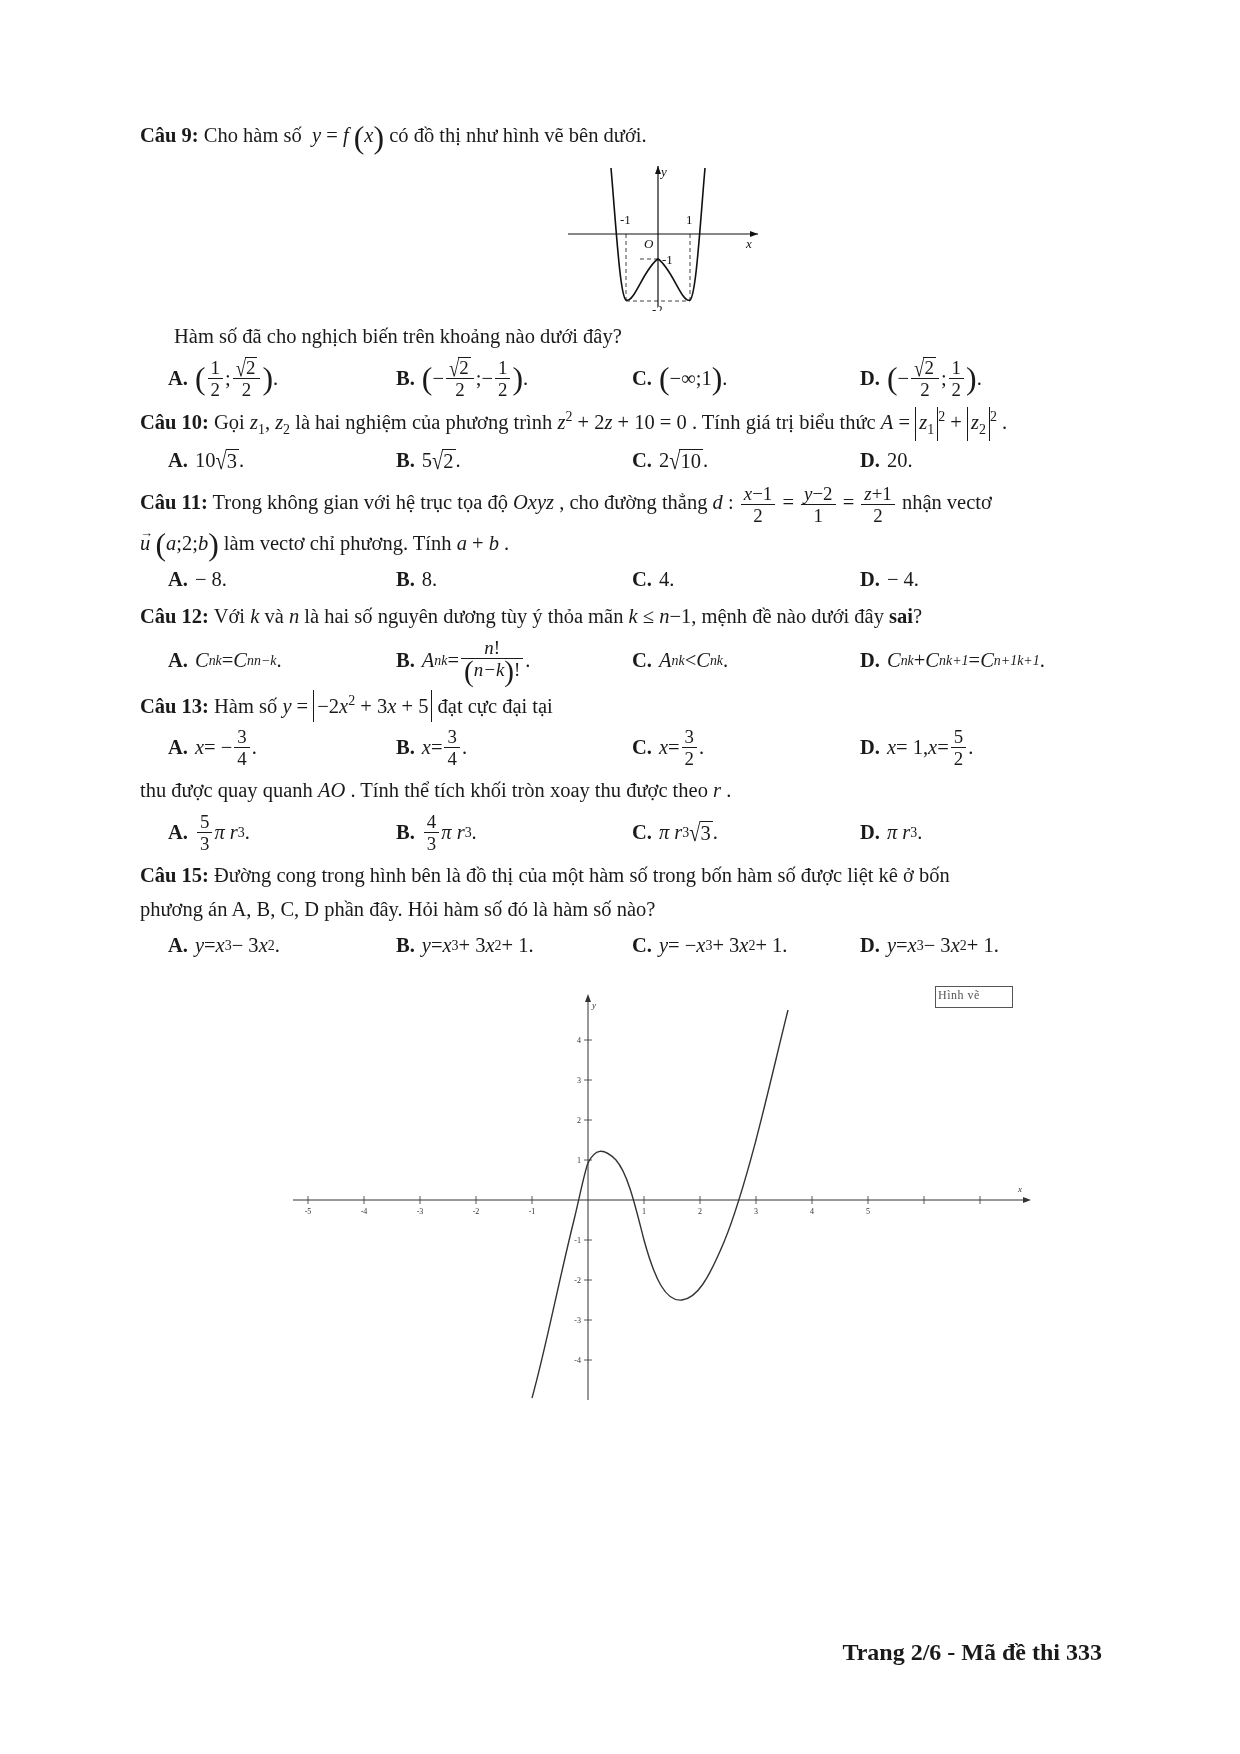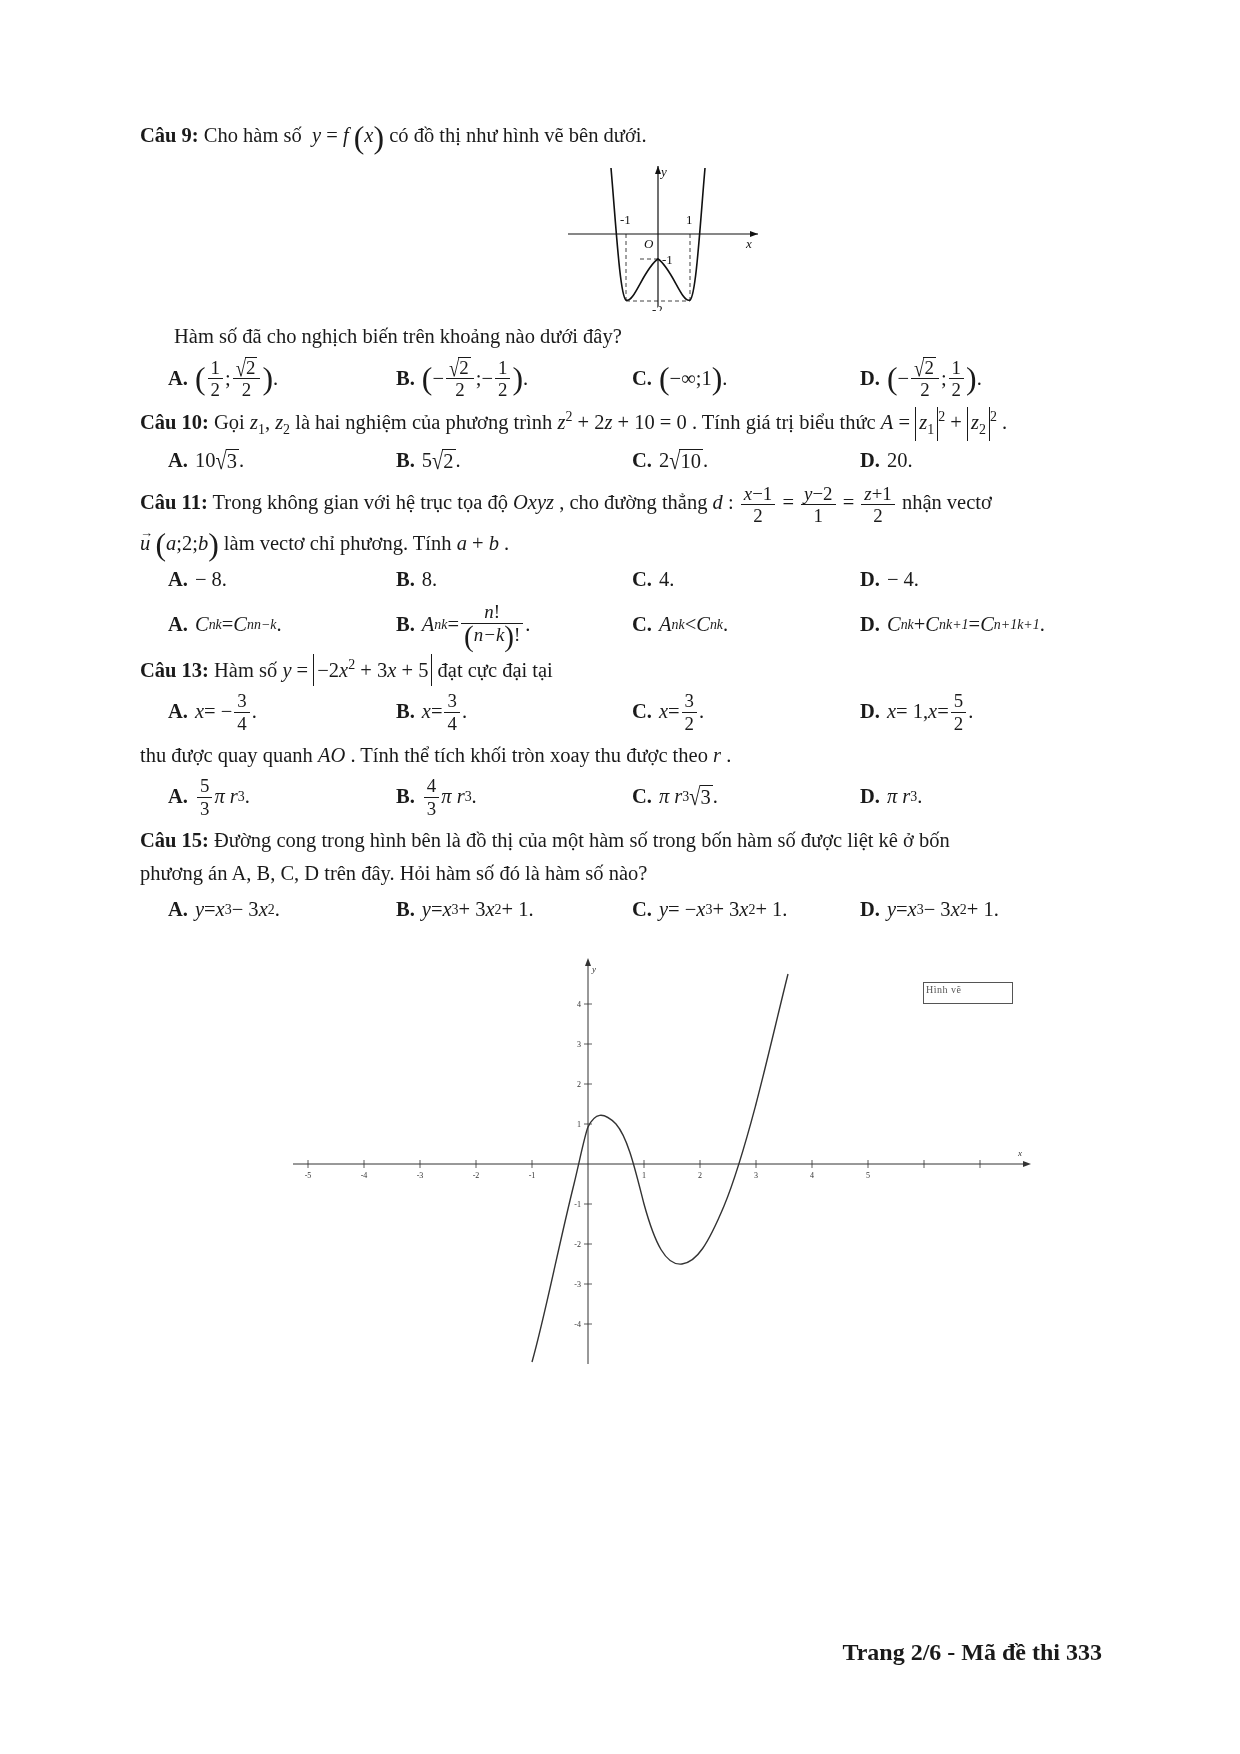--- a/index.html
+++ b/index.html
@@ -105,30 +105,29 @@
     right: 138px;
     bottom: 88px;
     font-size: 24px;
     font-weight: bold;
     font-family: "Liberation Serif", serif;
   }
   .smallbox {
     position: absolute;
     right: 30px;
     top: 6px;
-    width: 90px;
+    width: 78px;
     height: 22px;
     border: 1px solid #555;
-    font-size: 10px;
+    font-size: 12px;
     color: #555;
     overflow: hidden;
     padding: 1px 2px;
     box-sizing: border-box;
     letter-spacing: 0.5px;
-    margin-top: 32px;
   }
 </style>
 </head>
 <body>
 
 <div class="page">
 
   <div class="q">
     <div class="stem">
       <span class="qlabel">Câu 9:</span>
@@ -245,20 +244,24 @@
       <div class="opt w25">
         <span class="ol">C.</span> 4.
       </div>
       <div class="opt">
         <span class="ol">D.</span> − 4.
       </div>
     </div>
   </div>
 
   <div class="q">
+    <div class="stem">
+      <span class="qlabel">Câu 12:</span>
+      Với <span class="math">k</span> và <span class="math">n</span> là hai số nguyên dương tùy ý thỏa mãn <span class="math">k</span> ≤ <span class="math">n</span>−1, mệnh đề nào dưới đây <b>sai</b>?
+    </div>
     <div class="opts">
       <div class="opt w25">
         <span class="ol">A.</span>
         <span class="math">C</span><sub><span class="math">n</span></sub><sup><span class="math">k</span></sup> = <span class="math">C</span><sub><span class="math">n</span></sub><sup><span class="math">n−k</span></sup> .
       </div>
       <div class="opt w26">
         <span class="ol">B.</span>
         <span class="math">A</span><sub><span class="math">n</span></sub><sup><span class="math">k</span></sup> =
         <span class="frac">
             <span class="num"><span class="math">n</span>!</span>
@@ -342,21 +345,21 @@
       </div>
     </div>
   </div>
 
   <div class="q">
     <div class="stem">
       <span class="qlabel">Câu 15:</span>
       Đường cong trong hình bên là đồ thị của một hàm số trong bốn hàm số được liệt kê ở bốn
     </div>
     <div>
-      phương án A, B, C, D trên đây. Hỏi hàm số đó là hàm số nào?
+      phương án A, B, C, D phần đây. Hỏi hàm số đó là hàm số nào?
     </div>
     <div class="opts">
       <div class="opt w25">
         <span class="ol">A.</span>
         <span class="math">y</span> = <span class="math">x</span><sup>3</sup> − 3<span class="math">x</span><sup>2</sup>.
       </div>
       <div class="opt w26">
         <span class="ol">B.</span>
         <span class="math">y</span> = <span class="math">x</span><sup>3</sup> + 3<span class="math">x</span><sup>2</sup> + 1.
       </div>

